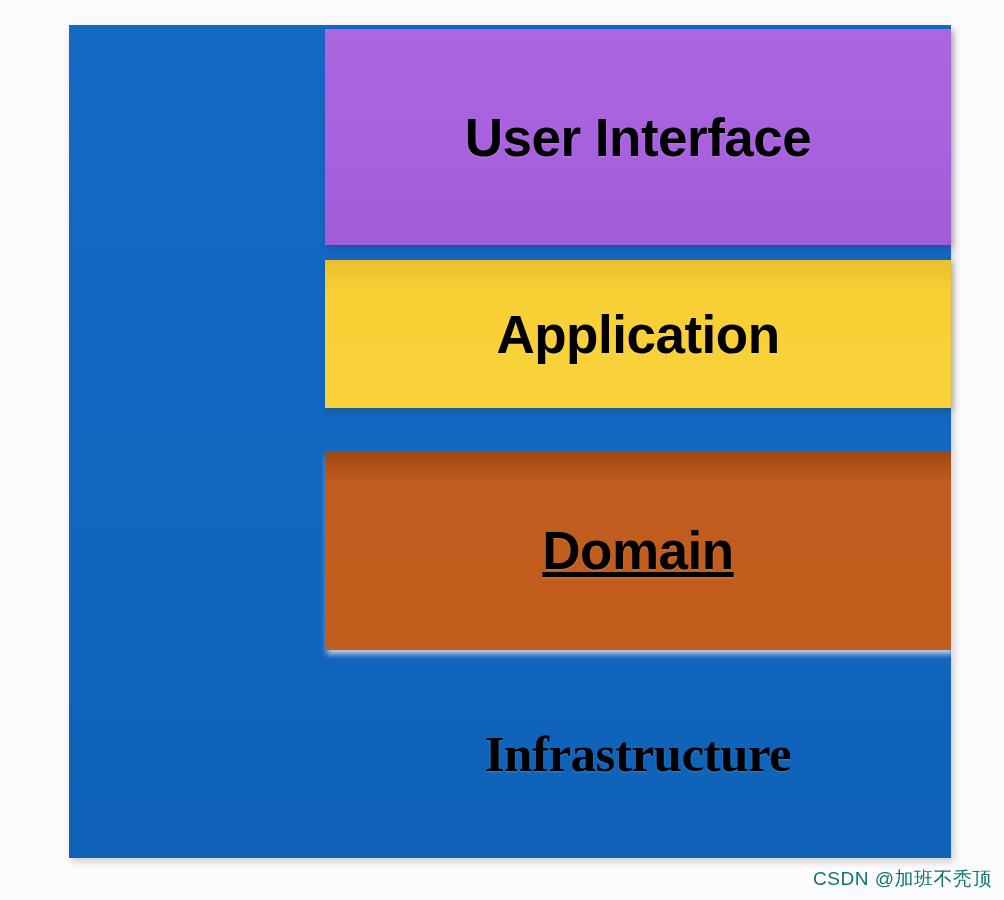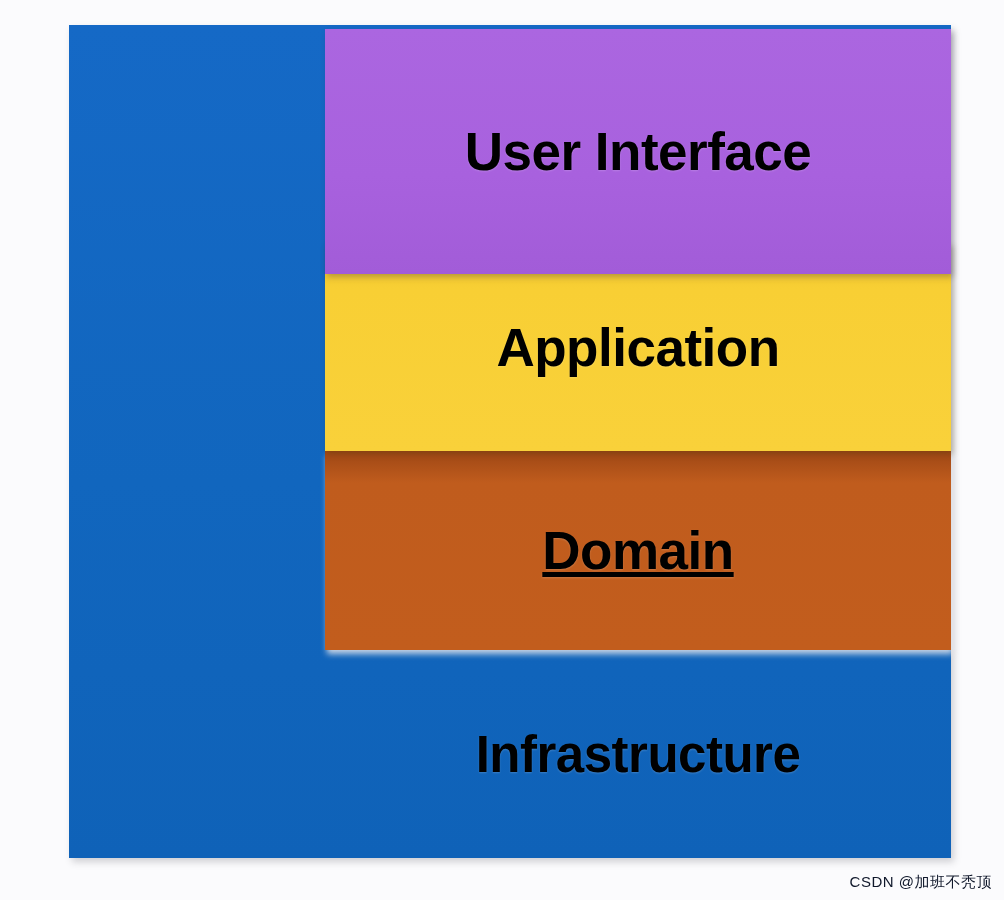--- a/index.html
+++ b/index.html
@@ -36,43 +36,44 @@
     position: absolute;
     left: 325px;
     top: 650px;
     width: 626px;
     height: 208px;
     display: flex;
     align-items: center;
     justify-content: center;
     z-index: 6;
     pointer-events: none;
+    font-family: Liberation Serif, serif;
   }
 
   
   .layer {
     position: absolute;
     left: 325px;
     width: 626px;
     display: flex;
     align-items: center;
     justify-content: center;
   }
 
   .layer-ui {
     top: 29px;
-    height: 245px;
+    height: 216px;
     background: linear-gradient(180deg, #ab66e0 0%, #a861de 60%, #a25cd8 100%);
     box-shadow: 2px 3px 6px rgba(50, 40, 70, 0.30);
     z-index: 5;
   }
 
   .layer-application {
-    top: 243px;
-    height: 208px;
+    top: 260px;
+    height: 148px;
     background: linear-gradient(180deg, #e8c02c 0%, #f8cf34 22%, #f9d13a 100%);
     box-shadow: 2px 3px 6px rgba(70, 55, 10, 0.28);
     z-index: 4;
     justify-content: center;
   }
 
   .layer-domain {
     top: 451px;
     height: 199px;
     background: linear-gradient(180deg, #9e4715 0%, #c05c1d 16%, #c25d1d 100%);
@@ -92,22 +93,22 @@
 
   .layer-title.title-infrastructure {
     font-size: 51px;
   }
 
   
   .watermark {
     position: absolute;
     right: 12px;
     bottom: 8px;
-    font-size: 15px;
-    color: #0f172a;
+    font-size: 19px;
+    color: #0f766e;
     letter-spacing: 0.5px;
     white-space: nowrap;
     z-index: 10;
   }
 </style>
 </head>
 <body>
 
 <div id="diagram">
 

